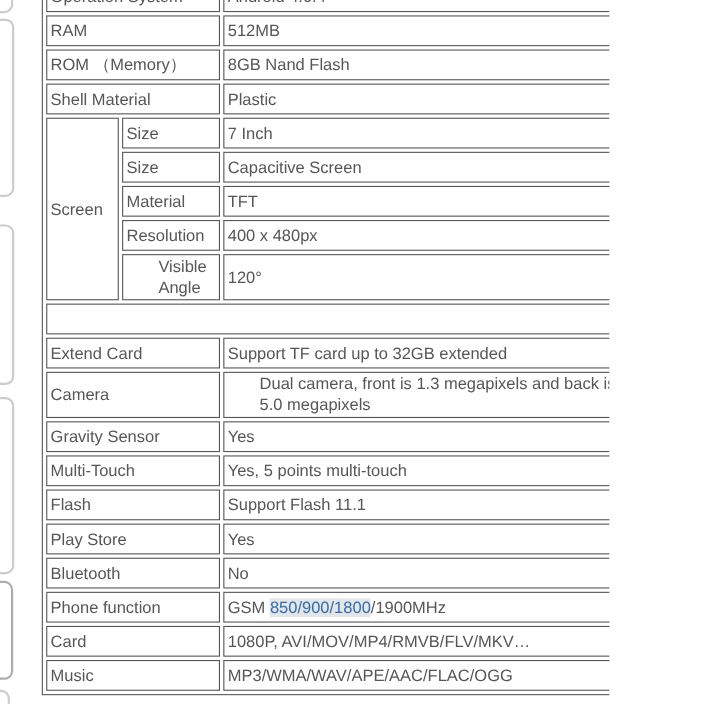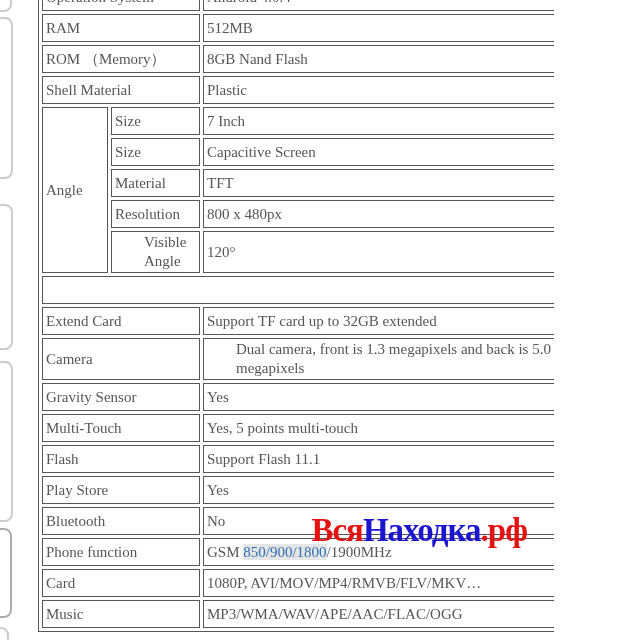--- a/index.html
+++ b/index.html
@@ -1,18 +1,18 @@
 <!DOCTYPE html>
 <html style="--wm-red: #e51212; --wm-blue: #1c15d0;"><head>
 <meta charset="utf-8">
 <style>
   html,body{margin:0;padding:0;background:#fff;}
   #stage{
     position:relative;width:554px;height:640px;overflow:hidden;
-    background:#fff;font-family:Liberation Serif, serif;
+    background:#fff;font-family:Liberation Sans, sans-serif;
   }
   
   .edge-card{
     position:absolute;background:#fff;border:2px solid #cccccc;border-radius:8px;
   }
   .edge-card.dark{border-color:#adadad;}
   
   table.spec{
     position:absolute;left:38px;top:-21px;width:545px;
     border-collapse:separate;border-spacing:3px;
@@ -71,35 +71,35 @@
     <tr>
       <td colspan="2">ROM （Memory）</td>
       <td>8GB Nand Flash</td>
     </tr>
     <tr>
       <td colspan="2">Shell Material</td>
       <td>Plastic</td>
     </tr>
 
     <tr>
-      <td rowspan="5">Angle</td>
+      <td rowspan="5">Screen</td>
       <td>Size</td>
       <td>7 Inch</td>
     </tr>
     <tr>
       <td>Size</td>
       <td>Capacitive Screen</td>
     </tr>
     <tr>
       <td>Material</td>
       <td>TFT</td>
     </tr>
     <tr>
       <td>Resolution</td>
-      <td>800 x 480px</td>
+      <td>400 x 480px</td>
     </tr>
     <tr>
       <td class="h-vis wrap">Visible Angle</td>
       <td class="h-vis">120°</td>
     </tr>
 
     <tr>
       <td colspan="3" class="h-spacer"></td>
     </tr>
 
@@ -141,15 +141,14 @@
       <td colspan="2">Card</td>
       <td>1080P, AVI/MOV/MP4/RMVB/FLV/MKV…</td>
     </tr>
     <tr>
       <td colspan="2">Music</td>
       <td>MP3/WMA/WAV/APE/AAC/FLAC/OGG</td>
     </tr>
   </tbody>
     </table>
 
-  <div class="watermark"><span class="wm-red">Вся</span><span class="wm-blue">Находка</span><span class="wm-red">.рф</span></div>
 
 </div>
 
 </body></html>

